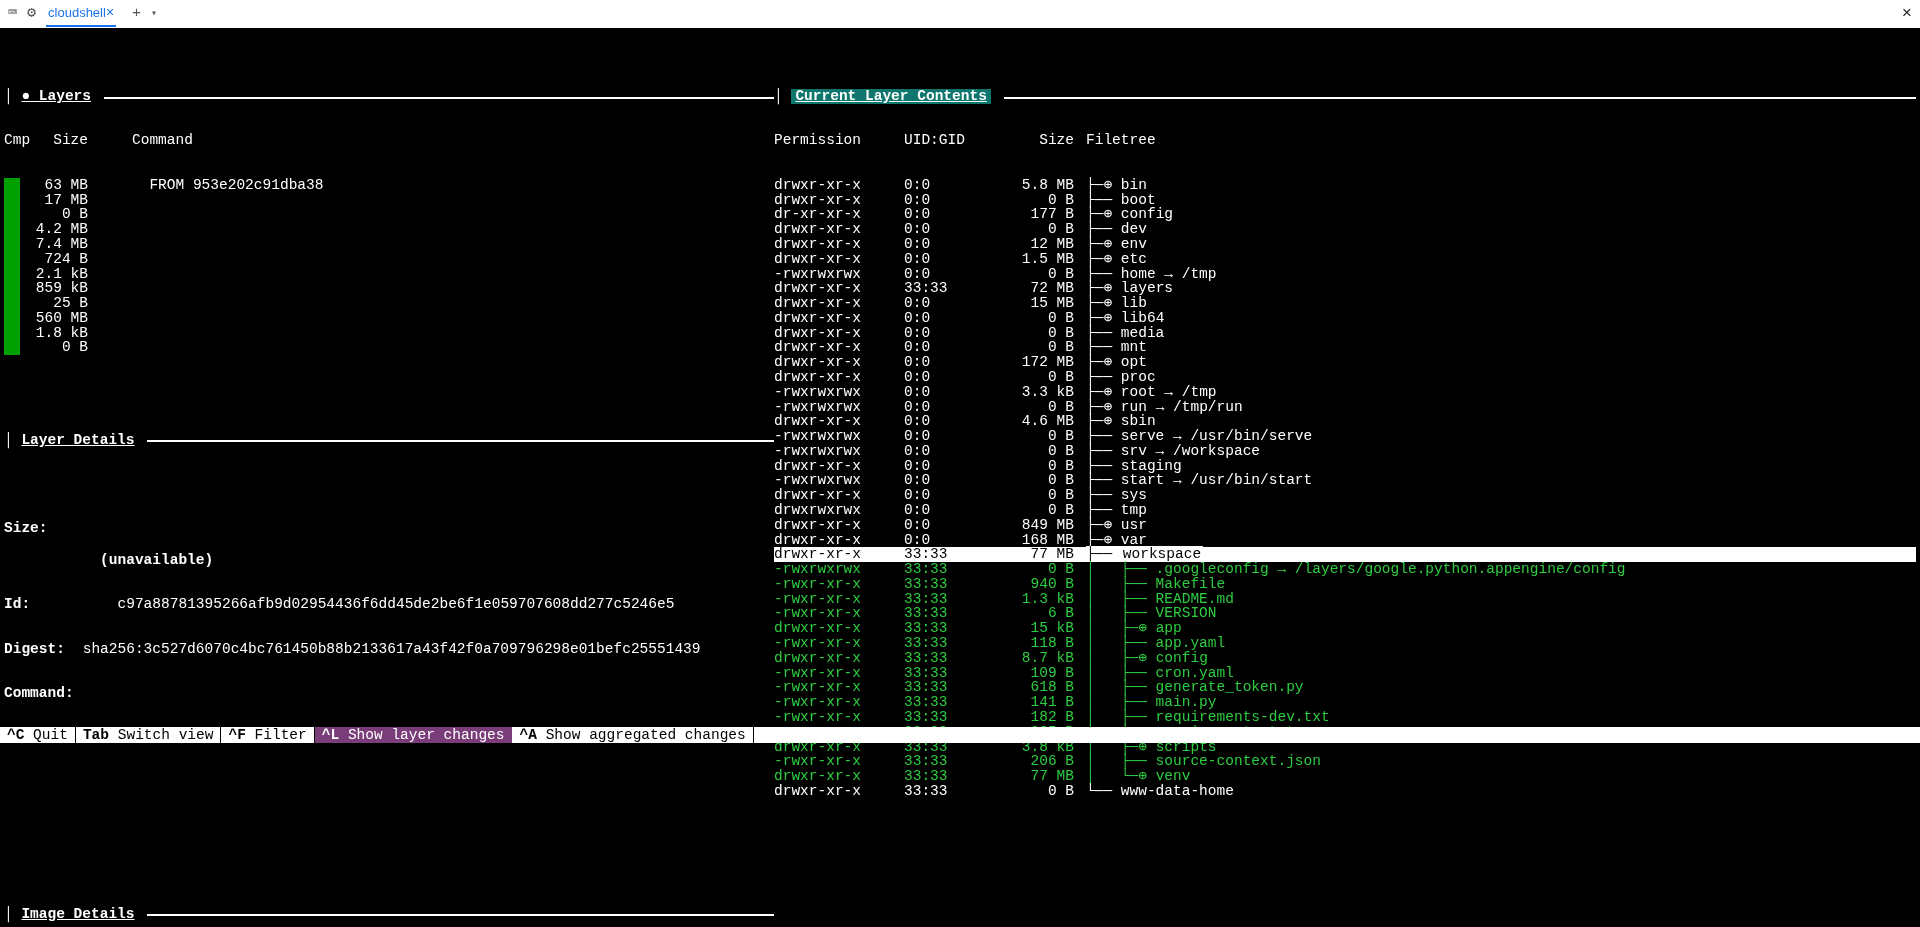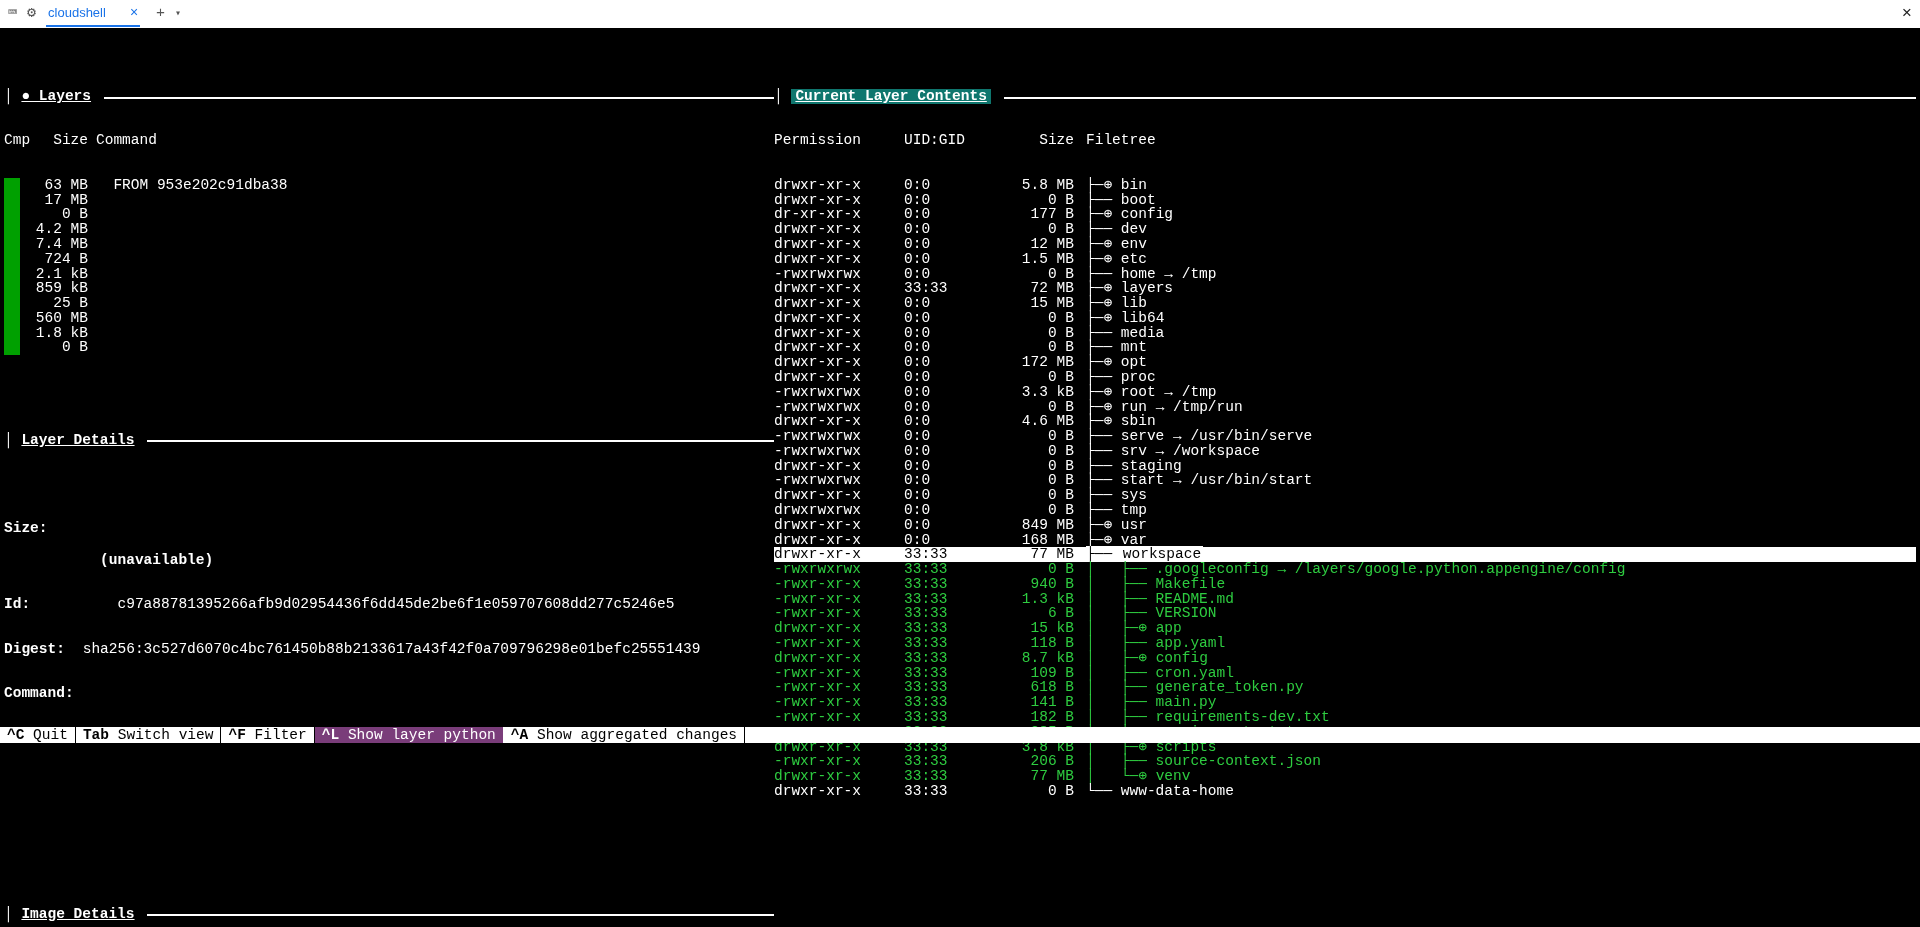--- a/index.html
+++ b/index.html
@@ -21,21 +21,21 @@
   padding: 0 8px;
   gap: 10px;
 }
 .chrome-icon { color: #555; font-size: 15px; }
 .tab {
   color: #1a73e8;
   font-size: 13px;
   font-family: Arial, sans-serif;
   display: flex;
   align-items: center;
-  gap: 24px;
+  gap: 0;
   border-bottom: 2px solid #1a73e8;
   padding: 4px 2px 5px;
 }
 .tab-close { font-size: 14px; color: #1a73e8; }
 .add-tab { color: #555; font-size: 15px; margin-left: 6px; }
 .overflow-tab { color: #555; font-size: 10px; }
 .spacer { flex: 1; }
 .chrome-close { color: #222; font-size: 17px; }
 .terminal {
   background: #000;
@@ -55,21 +55,21 @@
   border-top: 2px solid #fff;
   margin-left: 4px;
   margin-top: 2px;
 }
 .section-title-right { background: #0f766e; padding: 0 4px; }
 .right-header .section-line:first-child { width: 8px; flex: none; }
 .layer-row { display: flex; }
 .layer-cmp { width: 22px; flex-shrink: 0; }
 .layer-bar { background: #00a000; width: 16px; height: 100%; display: inline-block; }
 .layer-size { width: 70px; text-align: right; padding-right: 8px; }
-.layer-cmd { flex: 1; }
+.layer-cmd { flex: 1; margin-left: 36px; }
 .file-row { display: flex; }
 .file-perm { width: 130px; }
 .file-uid  { width: 80px; }
 .file-size { width: 90px; text-align: right; }
 .file-tree { padding-left: 12px; }
 .file-selected { background: #fff; color: #000; }
 .file-selected .file-tree span { background: #fff; color: #000; }
 .file-green { color: #2ecc40; }
 .tree-name-sel { background: #fff; color: #000; padding: 0 2px; }
 .footer {
@@ -169,16 +169,16 @@
       </div>
       <div id="files-list"><div class="file-row"><span class="file-perm">drwxr-xr-x</span><span class="file-uid">0:0</span><span class="file-size">5.8 MB</span><span class="file-tree">├─⊕ bin</span></div><div class="file-row"><span class="file-perm">drwxr-xr-x</span><span class="file-uid">0:0</span><span class="file-size">0 B</span><span class="file-tree">├── boot</span></div><div class="file-row"><span class="file-perm">dr-xr-xr-x</span><span class="file-uid">0:0</span><span class="file-size">177 B</span><span class="file-tree">├─⊕ config</span></div><div class="file-row"><span class="file-perm">drwxr-xr-x</span><span class="file-uid">0:0</span><span class="file-size">0 B</span><span class="file-tree">├── dev</span></div><div class="file-row"><span class="file-perm">drwxr-xr-x</span><span class="file-uid">0:0</span><span class="file-size">12 MB</span><span class="file-tree">├─⊕ env</span></div><div class="file-row"><span class="file-perm">drwxr-xr-x</span><span class="file-uid">0:0</span><span class="file-size">1.5 MB</span><span class="file-tree">├─⊕ etc</span></div><div class="file-row"><span class="file-perm">-rwxrwxrwx</span><span class="file-uid">0:0</span><span class="file-size">0 B</span><span class="file-tree">├── home → /tmp</span></div><div class="file-row"><span class="file-perm">drwxr-xr-x</span><span class="file-uid">33:33</span><span class="file-size">72 MB</span><span class="file-tree">├─⊕ layers</span></div><div class="file-row"><span class="file-perm">drwxr-xr-x</span><span class="file-uid">0:0</span><span class="file-size">15 MB</span><span class="file-tree">├─⊕ lib</span></div><div class="file-row"><span class="file-perm">drwxr-xr-x</span><span class="file-uid">0:0</span><span class="file-size">0 B</span><span class="file-tree">├─⊕ lib64</span></div><div class="file-row"><span class="file-perm">drwxr-xr-x</span><span class="file-uid">0:0</span><span class="file-size">0 B</span><span class="file-tree">├── media</span></div><div class="file-row"><span class="file-perm">drwxr-xr-x</span><span class="file-uid">0:0</span><span class="file-size">0 B</span><span class="file-tree">├── mnt</span></div><div class="file-row"><span class="file-perm">drwxr-xr-x</span><span class="file-uid">0:0</span><span class="file-size">172 MB</span><span class="file-tree">├─⊕ opt</span></div><div class="file-row"><span class="file-perm">drwxr-xr-x</span><span class="file-uid">0:0</span><span class="file-size">0 B</span><span class="file-tree">├── proc</span></div><div class="file-row"><span class="file-perm">-rwxrwxrwx</span><span class="file-uid">0:0</span><span class="file-size">3.3 kB</span><span class="file-tree">├─⊕ root → /tmp</span></div><div class="file-row"><span class="file-perm">-rwxrwxrwx</span><span class="file-uid">0:0</span><span class="file-size">0 B</span><span class="file-tree">├─⊕ run → /tmp/run</span></div><div class="file-row"><span class="file-perm">drwxr-xr-x</span><span class="file-uid">0:0</span><span class="file-size">4.6 MB</span><span class="file-tree">├─⊕ sbin</span></div><div class="file-row"><span class="file-perm">-rwxrwxrwx</span><span class="file-uid">0:0</span><span class="file-size">0 B</span><span class="file-tree">├── serve → /usr/bin/serve</span></div><div class="file-row"><span class="file-perm">-rwxrwxrwx</span><span class="file-uid">0:0</span><span class="file-size">0 B</span><span class="file-tree">├── srv → /workspace</span></div><div class="file-row"><span class="file-perm">drwxr-xr-x</span><span class="file-uid">0:0</span><span class="file-size">0 B</span><span class="file-tree">├── staging</span></div><div class="file-row"><span class="file-perm">-rwxrwxrwx</span><span class="file-uid">0:0</span><span class="file-size">0 B</span><span class="file-tree">├── start → /usr/bin/start</span></div><div class="file-row"><span class="file-perm">drwxr-xr-x</span><span class="file-uid">0:0</span><span class="file-size">0 B</span><span class="file-tree">├── sys</span></div><div class="file-row"><span class="file-perm">drwxrwxrwx</span><span class="file-uid">0:0</span><span class="file-size">0 B</span><span class="file-tree">├── tmp</span></div><div class="file-row"><span class="file-perm">drwxr-xr-x</span><span class="file-uid">0:0</span><span class="file-size">849 MB</span><span class="file-tree">├─⊕ usr</span></div><div class="file-row"><span class="file-perm">drwxr-xr-x</span><span class="file-uid">0:0</span><span class="file-size">168 MB</span><span class="file-tree">├─⊕ var</span></div><div class="file-row file-selected"><span class="file-perm">drwxr-xr-x</span><span class="file-uid">33:33</span><span class="file-size">77 MB</span><span class="file-tree"><span>├── </span><span class="tree-name-sel">workspace</span></span></div><div class="file-row file-green"><span class="file-perm">-rwxrwxrwx</span><span class="file-uid">33:33</span><span class="file-size">0 B</span><span class="file-tree">│   ├── .googleconfig → /layers/google.python.appengine/config</span></div><div class="file-row file-green"><span class="file-perm">-rwxr-xr-x</span><span class="file-uid">33:33</span><span class="file-size">940 B</span><span class="file-tree">│   ├── Makefile</span></div><div class="file-row file-green"><span class="file-perm">-rwxr-xr-x</span><span class="file-uid">33:33</span><span class="file-size">1.3 kB</span><span class="file-tree">│   ├── README.md</span></div><div class="file-row file-green"><span class="file-perm">-rwxr-xr-x</span><span class="file-uid">33:33</span><span class="file-size">6 B</span><span class="file-tree">│   ├── VERSION</span></div><div class="file-row file-green"><span class="file-perm">drwxr-xr-x</span><span class="file-uid">33:33</span><span class="file-size">15 kB</span><span class="file-tree">│   ├─⊕ app</span></div><div class="file-row file-green"><span class="file-perm">-rwxr-xr-x</span><span class="file-uid">33:33</span><span class="file-size">118 B</span><span class="file-tree">│   ├── app.yaml</span></div><div class="file-row file-green"><span class="file-perm">drwxr-xr-x</span><span class="file-uid">33:33</span><span class="file-size">8.7 kB</span><span class="file-tree">│   ├─⊕ config</span></div><div class="file-row file-green"><span class="file-perm">-rwxr-xr-x</span><span class="file-uid">33:33</span><span class="file-size">109 B</span><span class="file-tree">│   ├── cron.yaml</span></div><div class="file-row file-green"><span class="file-perm">-rwxr-xr-x</span><span class="file-uid">33:33</span><span class="file-size">618 B</span><span class="file-tree">│   ├── generate_token.py</span></div><div class="file-row file-green"><span class="file-perm">-rwxr-xr-x</span><span class="file-uid">33:33</span><span class="file-size">141 B</span><span class="file-tree">│   ├── main.py</span></div><div class="file-row file-green"><span class="file-perm">-rwxr-xr-x</span><span class="file-uid">33:33</span><span class="file-size">182 B</span><span class="file-tree">│   ├── requirements-dev.txt</span></div><div class="file-row file-green"><span class="file-perm">-rwxr-xr-x</span><span class="file-uid">33:33</span><span class="file-size">285 B</span><span class="file-tree">│   ├── requirements.txt</span></div><div class="file-row file-green"><span class="file-perm">drwxr-xr-x</span><span class="file-uid">33:33</span><span class="file-size">3.8 kB</span><span class="file-tree">│   ├─⊕ scripts</span></div><div class="file-row file-green"><span class="file-perm">-rwxr-xr-x</span><span class="file-uid">33:33</span><span class="file-size">206 B</span><span class="file-tree">│   ├── source-context.json</span></div><div class="file-row file-green"><span class="file-perm">drwxr-xr-x</span><span class="file-uid">33:33</span><span class="file-size">77 MB</span><span class="file-tree">│   └─⊕ venv</span></div><div class="file-row"><span class="file-perm">drwxr-xr-x</span><span class="file-uid">33:33</span><span class="file-size">0 B</span><span class="file-tree">└── www-data-home</span></div></div>
     </div>
   </div>
 </div>
 
 <div class="footer">
   <div class="footer-item"><span class="footer-key">^C</span>&nbsp;<span>Quit</span></div>
   <div class="footer-item"><span class="footer-key">Tab</span>&nbsp;<span>Switch view</span></div>
   <div class="footer-item"><span class="footer-key">^F</span>&nbsp;<span>Filter</span></div>
-  <div class="footer-item footer-active"><span class="footer-key">^L</span>&nbsp;<span>Show layer python</span></div>
+  <div class="footer-item footer-active"><span class="footer-key">^L</span>&nbsp;<span>Show layer changes</span></div>
   <div class="footer-item"><span class="footer-key">^A</span>&nbsp;<span>Show aggregated changes</span></div>
   <div class="rest"></div>
 </div>
 
 </body></html>

